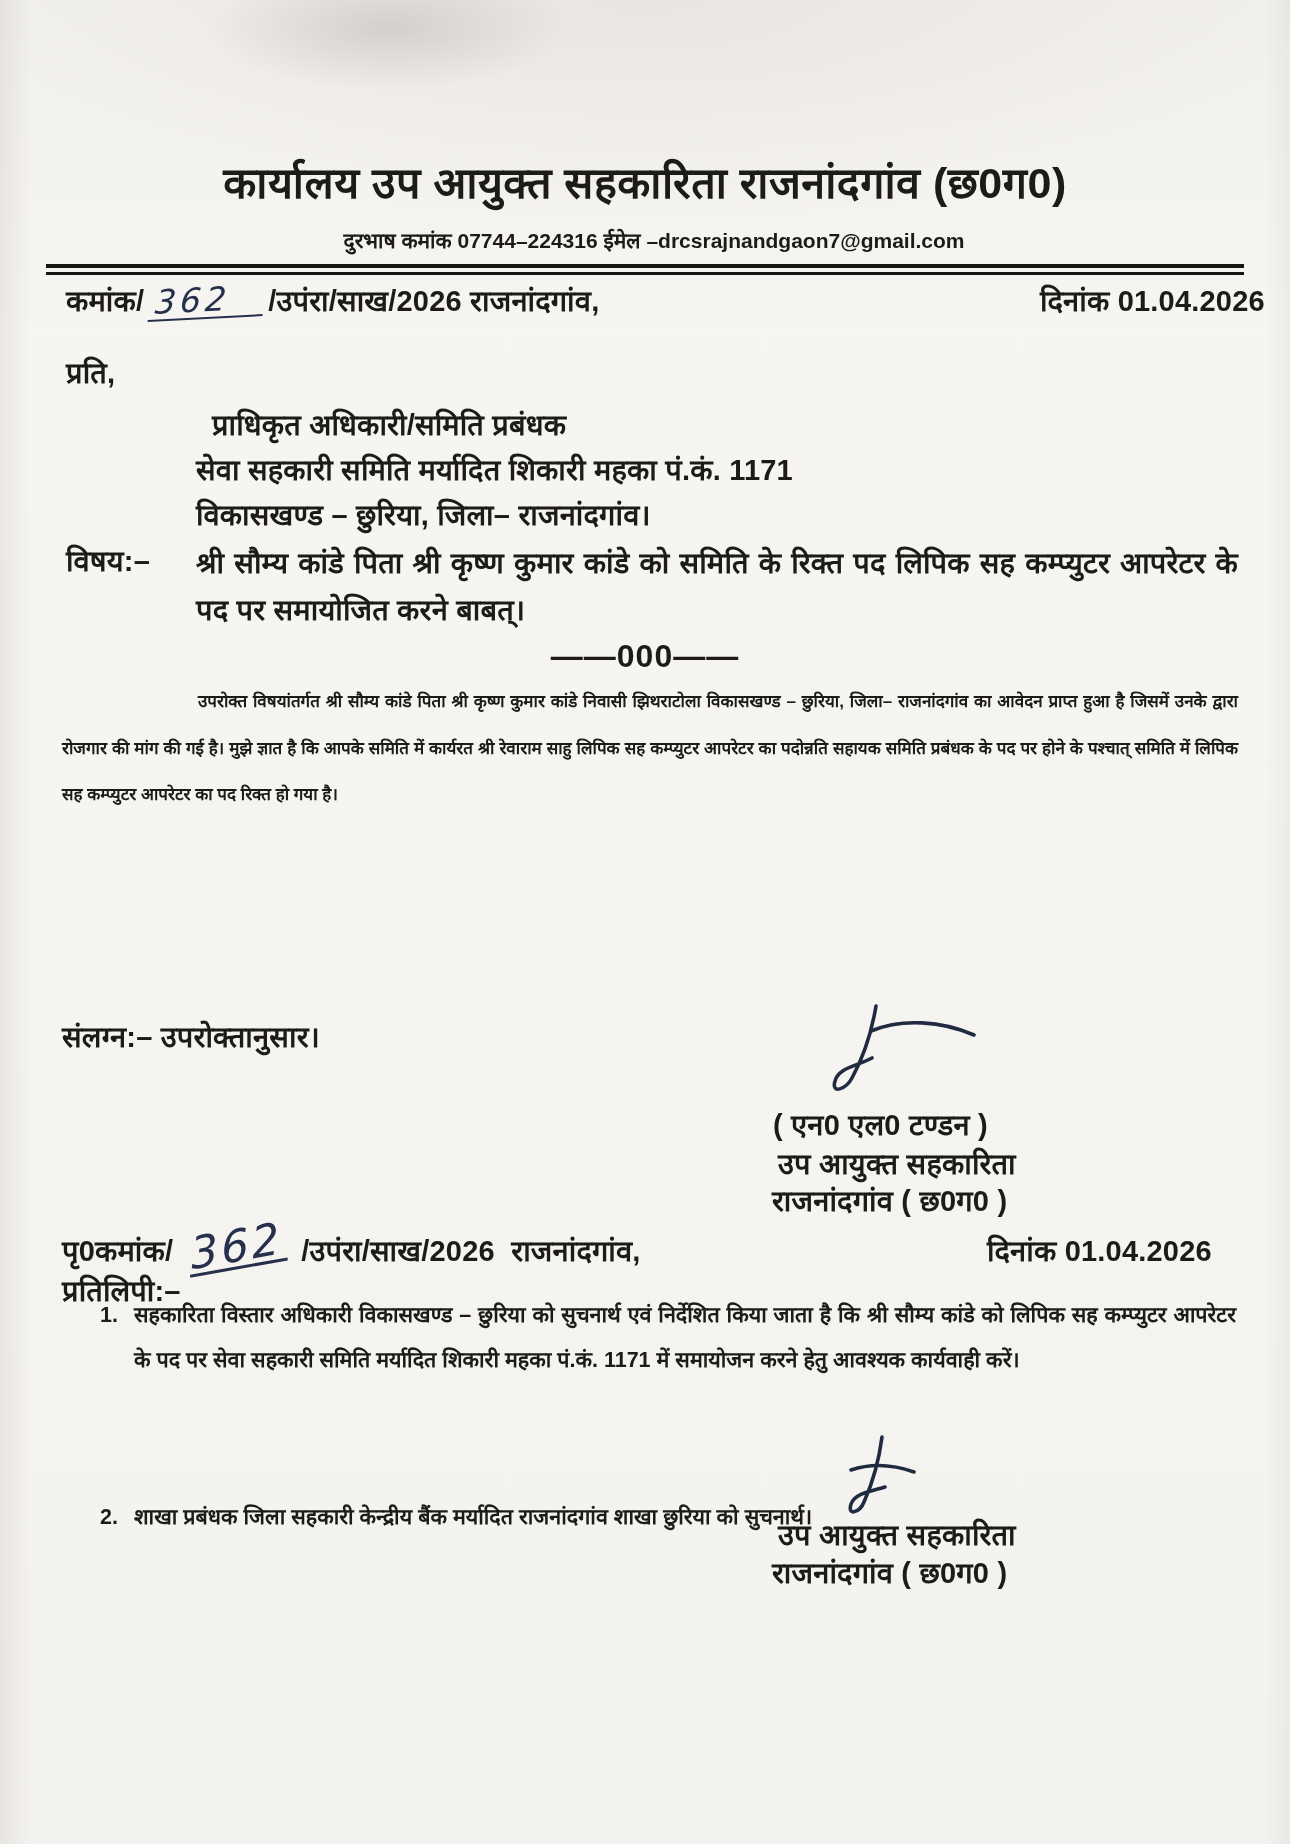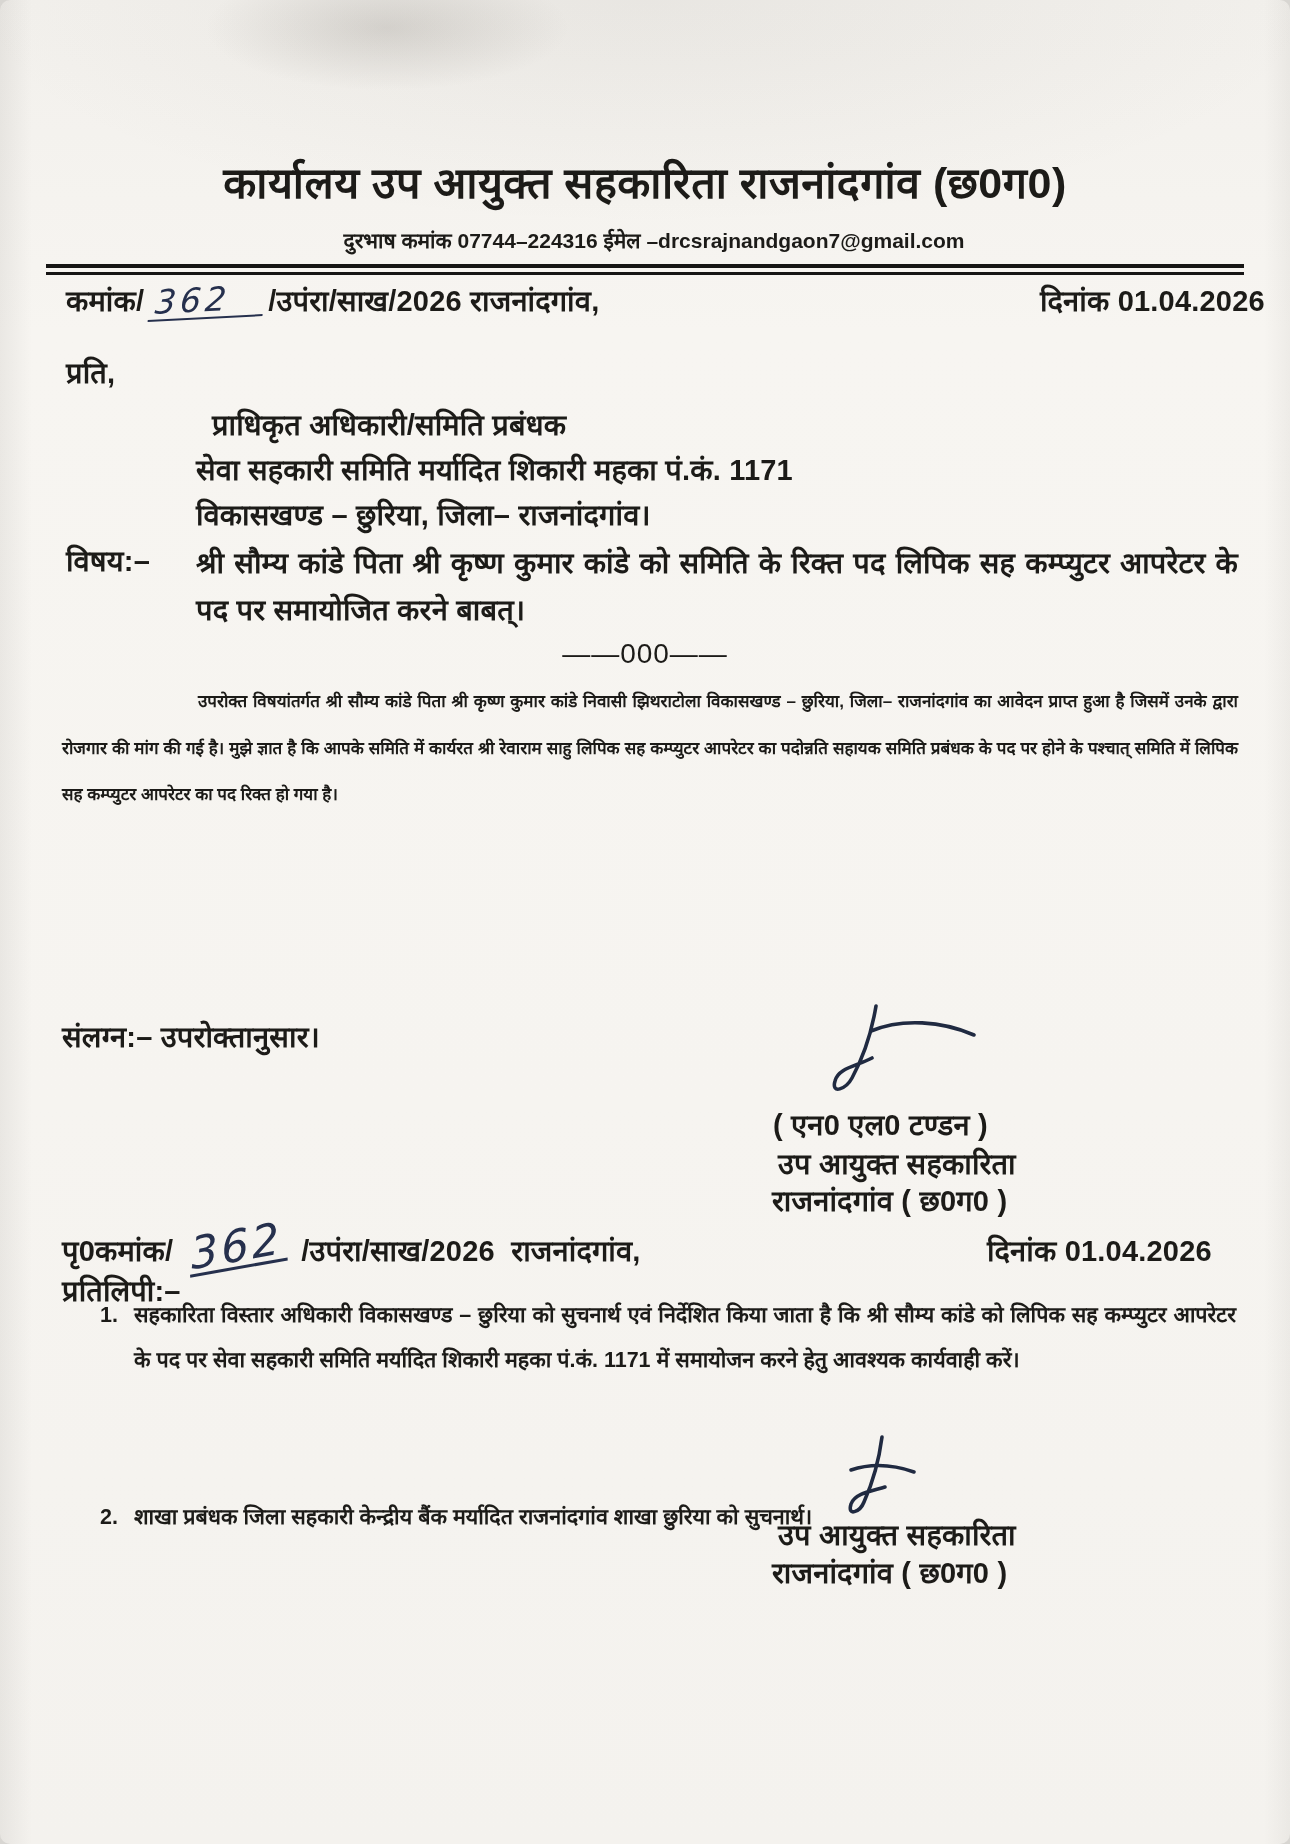--- a/index.html
+++ b/index.html
@@ -9,21 +9,20 @@
     margin:0 auto;
     overflow:hidden;
     color:#1c1b18;
     font-family:"Liberation Sans","DejaVu Sans",sans-serif;
     background:
       radial-gradient(ellipse 260px 90px at 30% 1.5%, rgba(110,104,96,0.20), transparent 70%),
       radial-gradient(ellipse 900px 300px at 50% 0%, rgba(120,114,106,0.08), transparent 75%),
       linear-gradient(90deg, rgba(60,55,50,0.07), transparent 2.5%),
       linear-gradient(270deg, rgba(60,55,50,0.05), transparent 2%),
       linear-gradient(180deg,#f2f0ec 0%,#f7f5f1 18%,#f6f4f0 60%,#f4f2ee 100%);
-    border-radius: 10px;
   }
   .abs{position:absolute;}
   .doc-text{font-size:29px;font-weight:700;letter-spacing:0.2px;}
   .title{
     width:100%;text-align:center;
     font-size:43px;font-weight:700;letter-spacing:0.5px;
   }
   .contact{
     width:100%;text-align:center;
     font-size:21px;font-weight:700;margin-left:9px;
@@ -64,21 +63,21 @@
     padding:0 4px 0 2px;
   }
   .copy-item{
     position:relative;
     font-size:21.5px;font-weight:700;
     line-height:45px;
     text-align:justify;
   }
   .copy-no{position:absolute;left:-34px;top:0;font-weight:700;}
   .sig-svg path{fill:none;stroke:#202a41;stroke-width:3.6;stroke-linecap:round;stroke-linejoin:round;}
-  .sep{font-size:28px;font-weight:400;letter-spacing:1px;}
+  .sep{font-size:32px;font-weight:700;letter-spacing:1px;}
 </style>
 </head>
 <body>
 
 <div class="page">
 
   <div class="abs title" style="top:152px;left:0;">कार्यालय उप आयुक्त सहकारिता राजनांदगांव (छ0ग0)</div>
   <div class="abs contact" style="top:226px;left:0;">दुरभाष कमांक 07744–224316 ईमेल –drcsrajnandgaon7@gmail.com</div>
   <div class="abs rule" style="top:264px;"></div>
 

